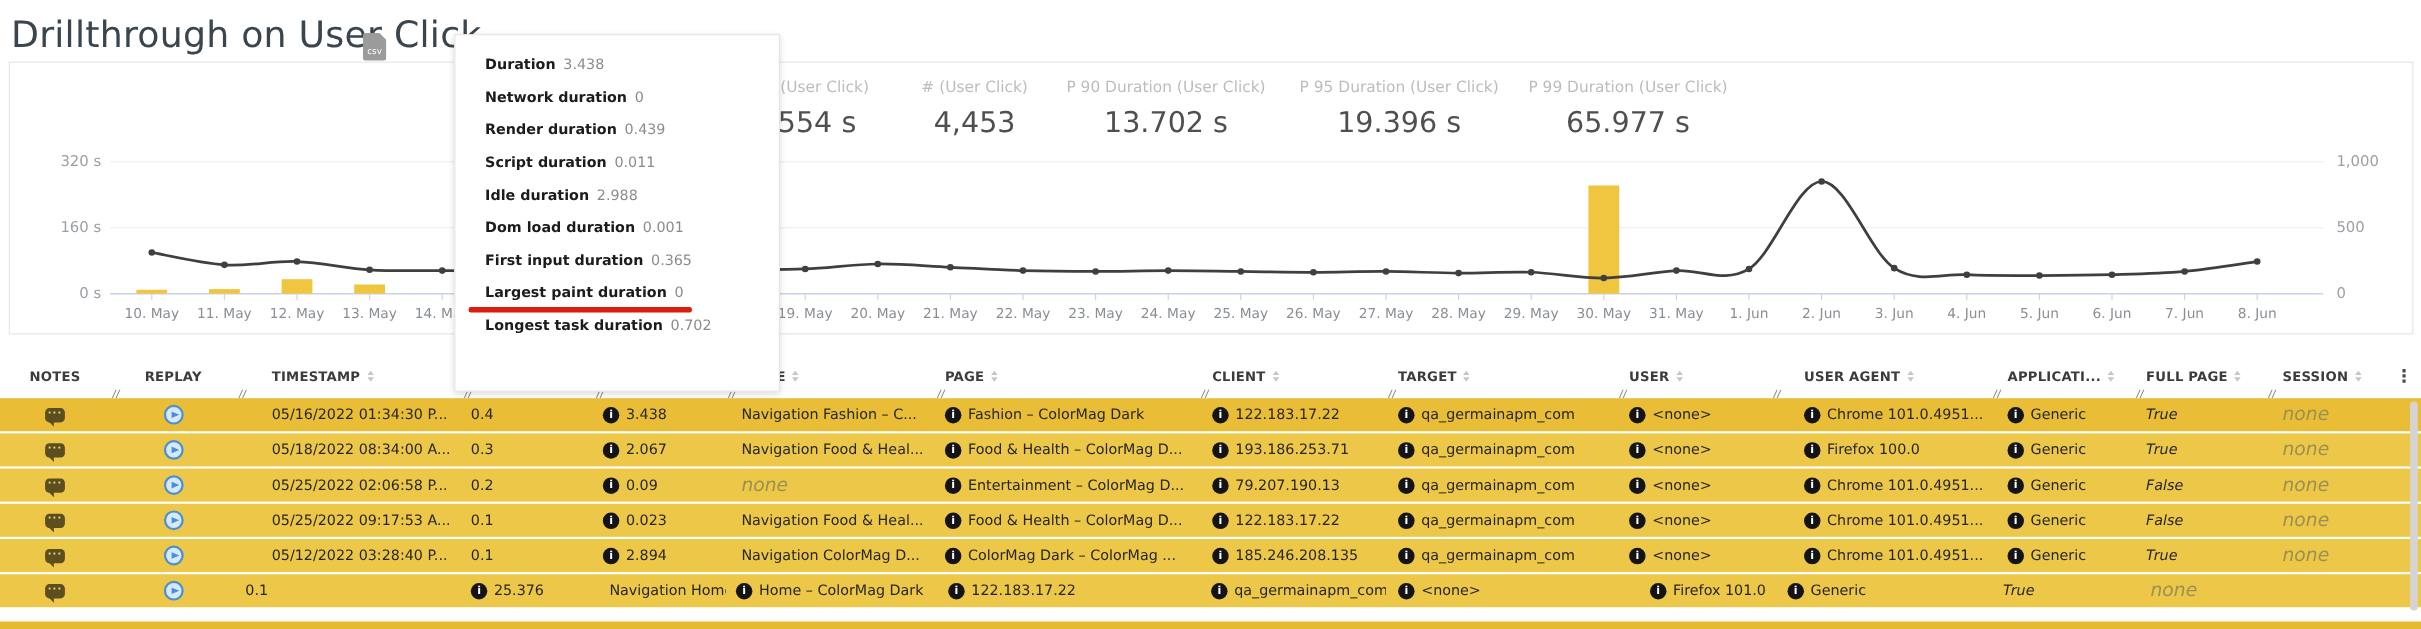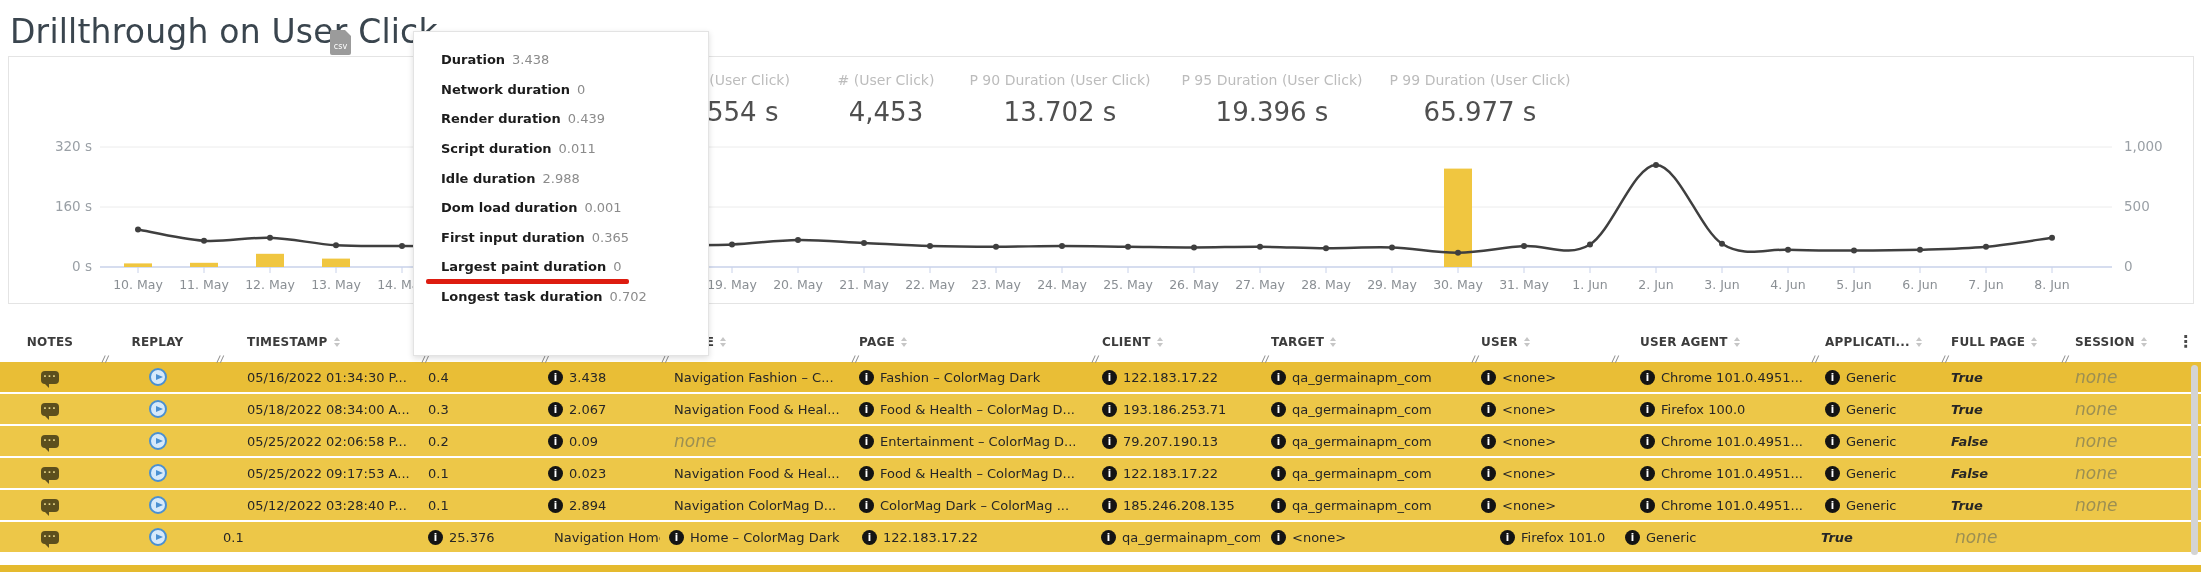--- a/index.html
+++ b/index.html
@@ -32,21 +32,21 @@
   .tri-up{width:0;height:0;border-left:3.5px solid transparent;border-right:3.5px solid transparent;border-bottom:4.5px solid #c6c6c6;}
   .tri-down{width:0;height:0;border-left:3.5px solid transparent;border-right:3.5px solid transparent;border-top:4.5px solid #c6c6c6;}
   .grip{position:absolute;left:2px;bottom:-2px;font-size:9px;color:#8c8c8c;transform:skewX(-8deg);}
   .kebab{font-size:16px;font-weight:bold;color:#4a4a4a;line-height:14px;}
   .tbody{position:absolute;left:0;top:362px;width:2201px;z-index:9;}
   .trow{height:30px;margin-bottom:2px;background:#edc748;}
   .trow.first{background:#e9be36;}
   .tcell{display:flex;align-items:center;font-size:13px;color:#262626;white-space:nowrap;overflow:hidden;box-sizing:border-box;}
   .tcell.center{justify-content:center;padding-left:0!important;}
   .muted{color:#9c8f52;font-style:italic;font-size:17px;}
-  .flag{font-style:italic;font-weight:bold;}
+  .flag{font-style:italic;}
   .info-icon{display:inline-block;min-width:15px;width:15px;height:15px;border-radius:50%;background:#141414;color:#fff;
       font-size:10px;font-weight:bold;text-align:center;line-height:15px;margin-right:6px;font-style:normal;}
   .chat-icon{position:relative;width:18px;height:13px;background:#5c4f1d;border-radius:4px;}
   .chat-icon::after{content:"";position:absolute;left:3px;bottom:-4px;border-left:5px solid transparent;border-right:0 solid transparent;border-top:5px solid #5c4f1d;}
   .chat-icon .dots{position:absolute;left:0;right:0;top:-1px;text-align:center;color:#ead98a;font-size:9px;font-weight:bold;letter-spacing:1px;line-height:13px;}
   .play-icon{position:relative;width:18px;height:18px;border:2px solid #4a90d2;border-radius:50%;background:#d6e9fa;box-sizing:border-box;}
   .play-icon::after{content:"";position:absolute;left:5px;top:3.5px;border-left:7px solid #4a90d2;border-top:3.5px solid transparent;border-bottom:3.5px solid transparent;}
   .table-scrollbar{position:absolute;right:3px;top:365px;width:7px;height:190px;background:#d4d4d4;border-radius:4px;z-index:20;}
   .next-row-partial{position:absolute;left:0;top:565px;width:2201px;height:7px;background:#e5ba2e;z-index:8;}
 </style>

